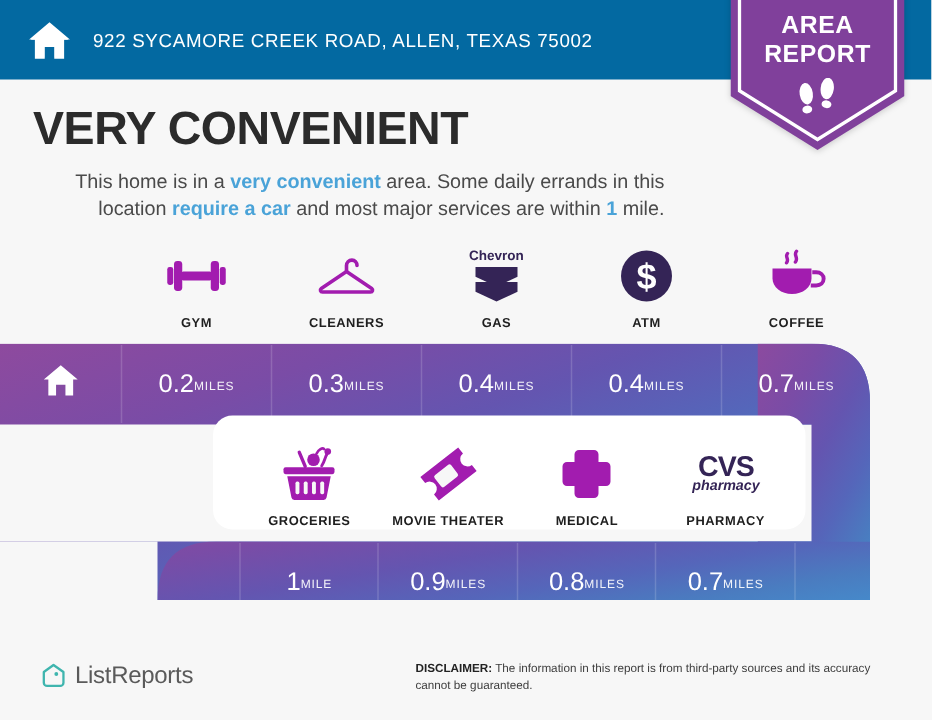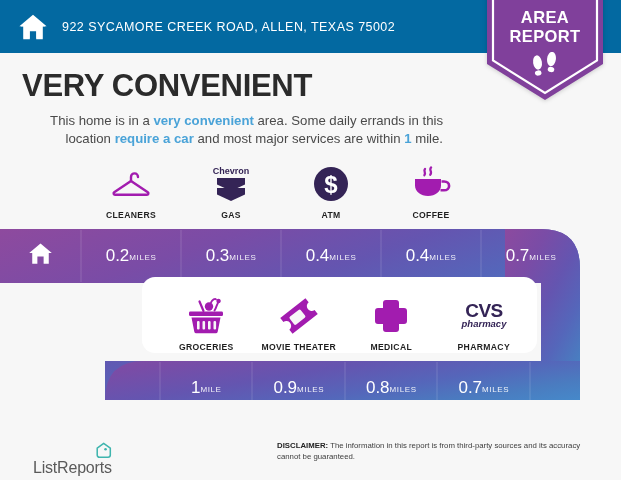--- a/index.html
+++ b/index.html
@@ -83,21 +83,21 @@
     width:100px; display:flex; 
     align-items:center; justify-content:center; color:#ffffff;
   }
   #val-row-2 .val-cell { width:92.5px; }
   .val-num { font-size:17px; font-weight:400; line-height:19px; }
   .val-unit { font-size:8px; letter-spacing:.6px; margin-top:5px; opacity:.92; }
 
   .ribbon-home { position:absolute; left:27px; top:240px; width:27px; height:27px; z-index:4; }
 
   
-  .logo { position:absolute; left:27px; top:442px; display:flex; align-items:flex-end; z-index:5;flex-direction:column; }
+  .logo { position:absolute; left:27px; top:442px; display:flex; align-items:flex-start; z-index:5; }
   .logo-mark { width:17px; height:17px; flex:none; }
   .logo-text { margin-left:6px; font-size:16px; color:#5a5a5a; letter-spacing:-.2px; }
 
   .disclaimer {
     position:absolute; left:277px; top:441px; width:312px;
     font-size:7.8px; line-height:10.5px; color:#3d3d3d; z-index:5;
   }
   .disclaimer b { font-weight:700; color:#222; }
 </style>
 </head>
@@ -235,20 +235,32 @@
 </svg>
 
 <svg class="ribbon-home" viewBox="0 0 32 32" fill="#fff">
   <path d="M16 4.2 2.6 15.5h3.6V28h6.1v-8.4h7.4V28h6.1V15.5h3.6L16 4.2z"></path>
 </svg>
 
 <div class="card"></div>
 
 <div class="icon-row" id="icon-row-1">
 
+  <div class="icon-cell">
+    <div class="icon-glyph">
+      <svg width="40" height="28" viewBox="0 0 40 28" fill="currentColor">
+        <rect x="0.5" y="8" width="4" height="12" rx="1.6"></rect>
+        <rect x="5" y="4" width="5.5" height="20" rx="2.3"></rect>
+        <rect x="29.5" y="4" width="5.5" height="20" rx="2.3"></rect>
+        <rect x="35.5" y="8" width="4" height="12" rx="1.6"></rect>
+        <rect x="10" y="11" width="20" height="6" rx="1.2"></rect>
+      </svg>
+    </div>
+    <div class="icon-label">GYM</div>
+  </div>
 
   <div class="icon-cell">
     <div class="icon-glyph">
       <svg width="40" height="30" viewBox="0 0 40 30" fill="none" stroke="currentColor" stroke-width="2.4" stroke-linecap="round" stroke-linejoin="round">
         <path d="M20 12c0-2.6 0-4 0-4 0-2 1.6-3.6 3.6-3.6S27 6 27 8"></path>
         <path d="M20 12 3.2 23.3c-1.1.8-.6 2.4.8 2.4h32c1.4 0 1.9-1.6.8-2.4L20 12z"></path>
       </svg>
     </div>
     <div class="icon-label">CLEANERS</div>
   </div>

